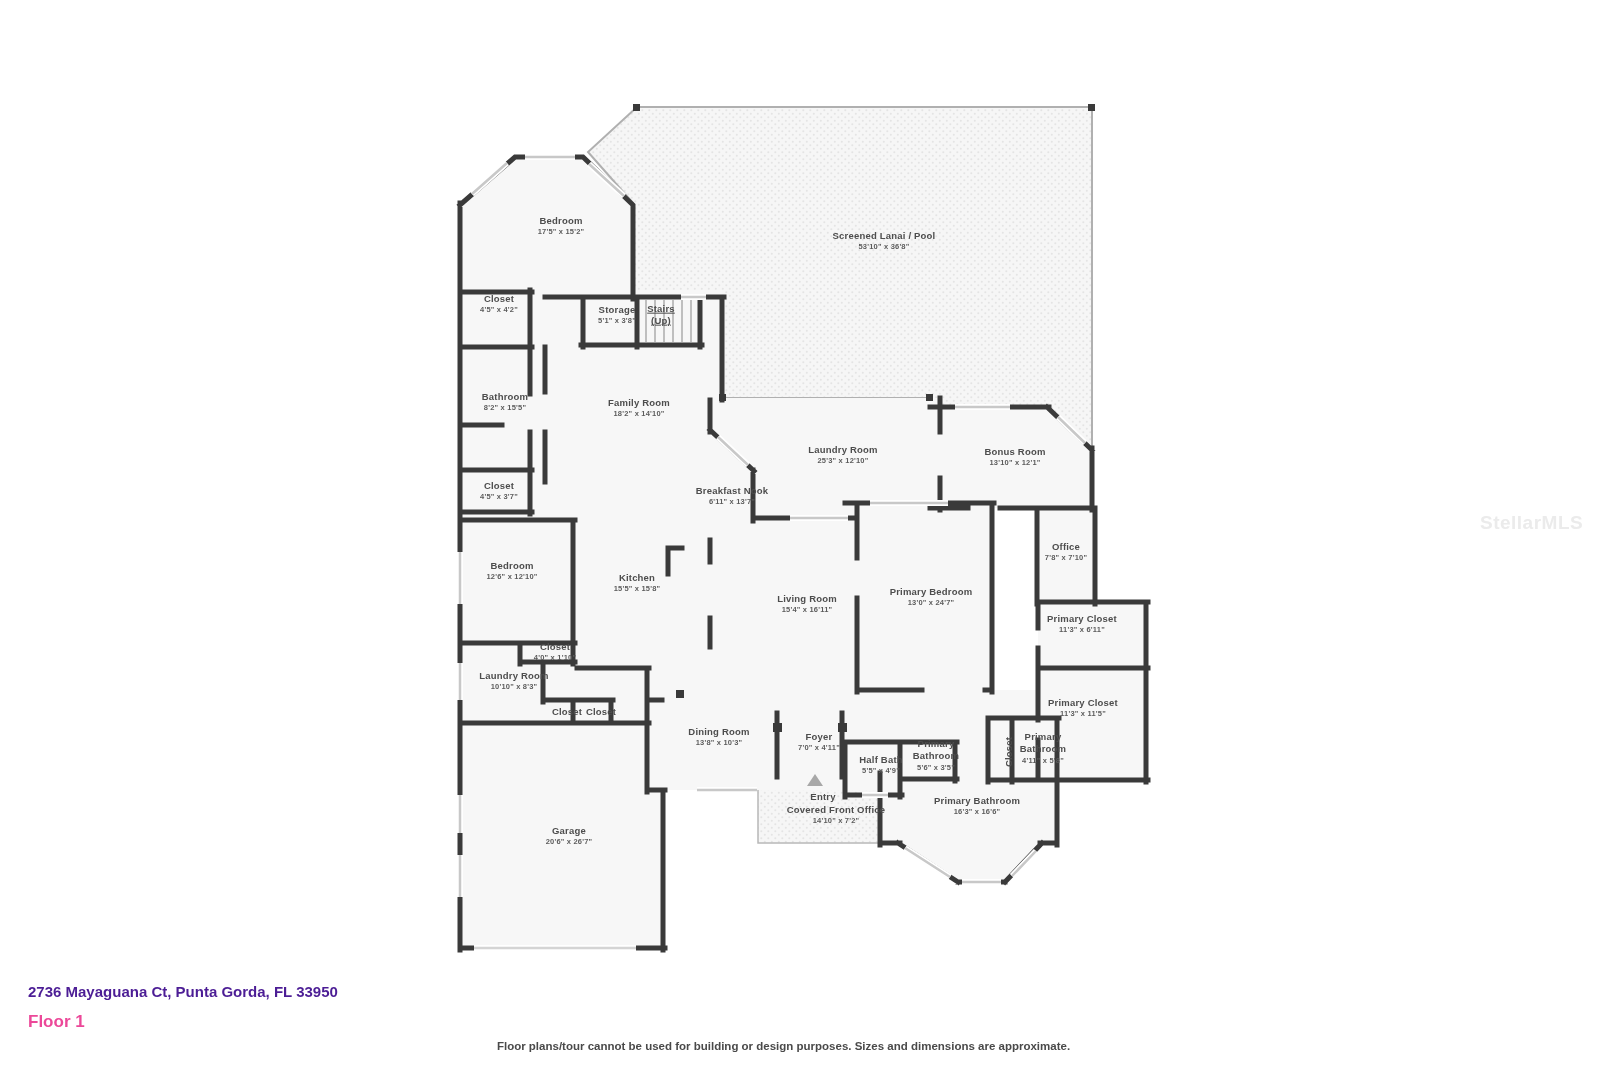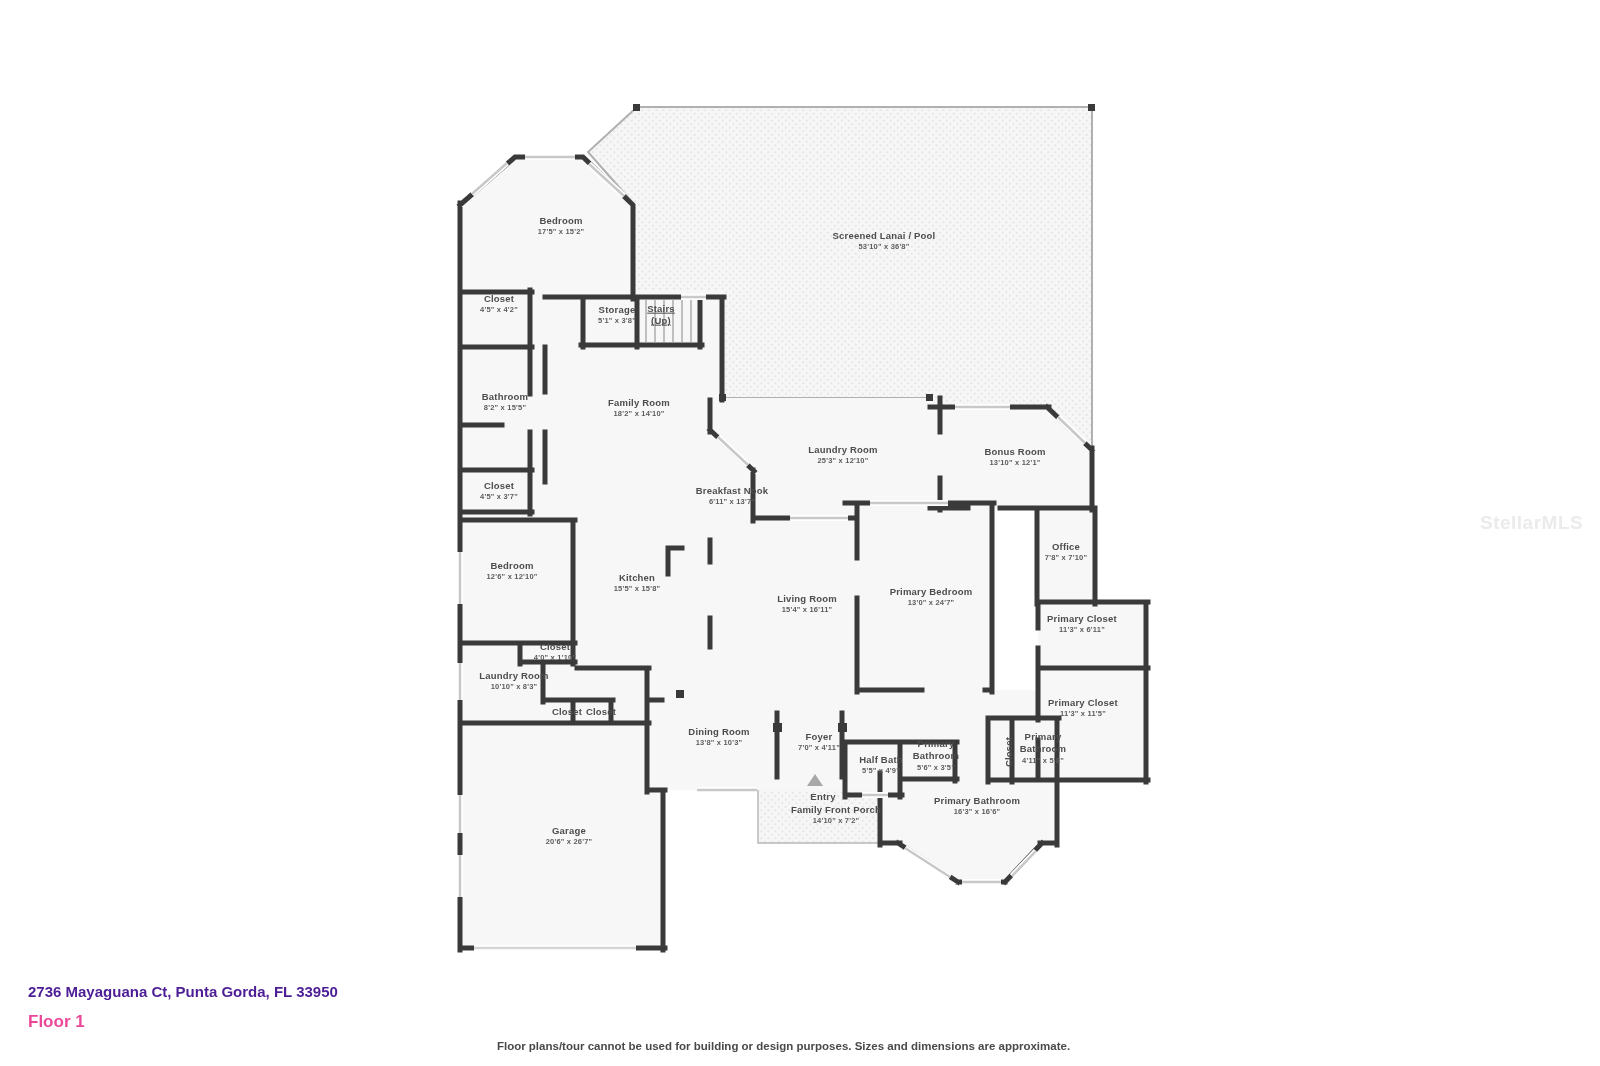--- a/index.html
+++ b/index.html
@@ -156,21 +156,21 @@
       <div class="room-label" style="left: 560px; top: 836px;"><div class="room-name">Garage</div><div class="room-dims">20'6" x 26'7"</div></div>
       <div class="room-label" style="left: 710px; top: 737px;"><div class="room-name">Dining Room</div><div class="room-dims">13'8" x 10'3"</div></div>
       <div class="room-label" style="left: 810px; top: 742px;"><div class="room-name">Foyer</div><div class="room-dims">7'0" x 4'11"</div></div>
       <div class="room-label" style="left: 872px; top: 765px;"><div class="room-name">Half Bath</div><div class="room-dims">5'5" x 4'9"</div></div>
       <div class="room-label" style="left: 927px; top: 755px;"><div class="room-name">Primary
 Bathroom</div><div class="room-dims">5'6" x 3'5"</div></div>
       <div class="room-label rotated" style="left: 1000px; top: 752px;"><div class="room-name">Closet</div></div>
       <div class="room-label" style="left: 1034px; top: 748px;"><div class="room-name">Primary
 Bathroom</div><div class="room-dims">4'11" x 5'8"</div></div>
       <div class="room-label" style="left: 814px; top: 797px;"><div class="room-name">Entry</div></div>
-      <div class="room-label" style="left: 827px; top: 815px;"><div class="room-name">Family Front Porch</div><div class="room-dims">14'10" x 7'2"</div></div>
+      <div class="room-label" style="left: 827px; top: 815px;"><div class="room-name">Covered Front Office</div><div class="room-dims">14'10" x 7'2"</div></div>
       <div class="room-label" style="left: 968px; top: 806px;"><div class="room-name">Primary Bathroom</div><div class="room-dims">16'3" x 16'6"</div></div>
     </div>
 </div>
 
 <div class="footer-address">2736 Mayaguana Ct, Punta Gorda, FL 33950</div>
 <div class="footer-floor">Floor 1</div>
 <div class="footer-disclaimer">Floor plans/tour cannot be used for building or design purposes. Sizes and dimensions are approximate.</div>
 <div class="watermark">StellarMLS</div>
 
 </body></html>

